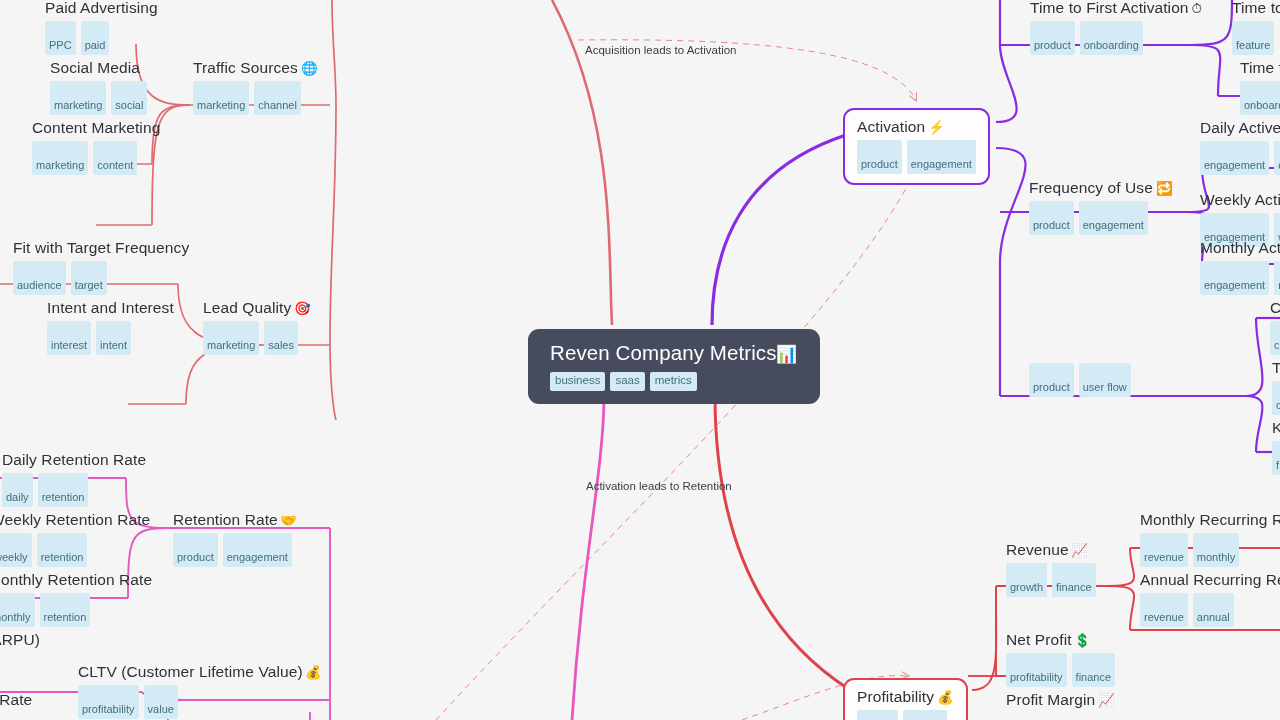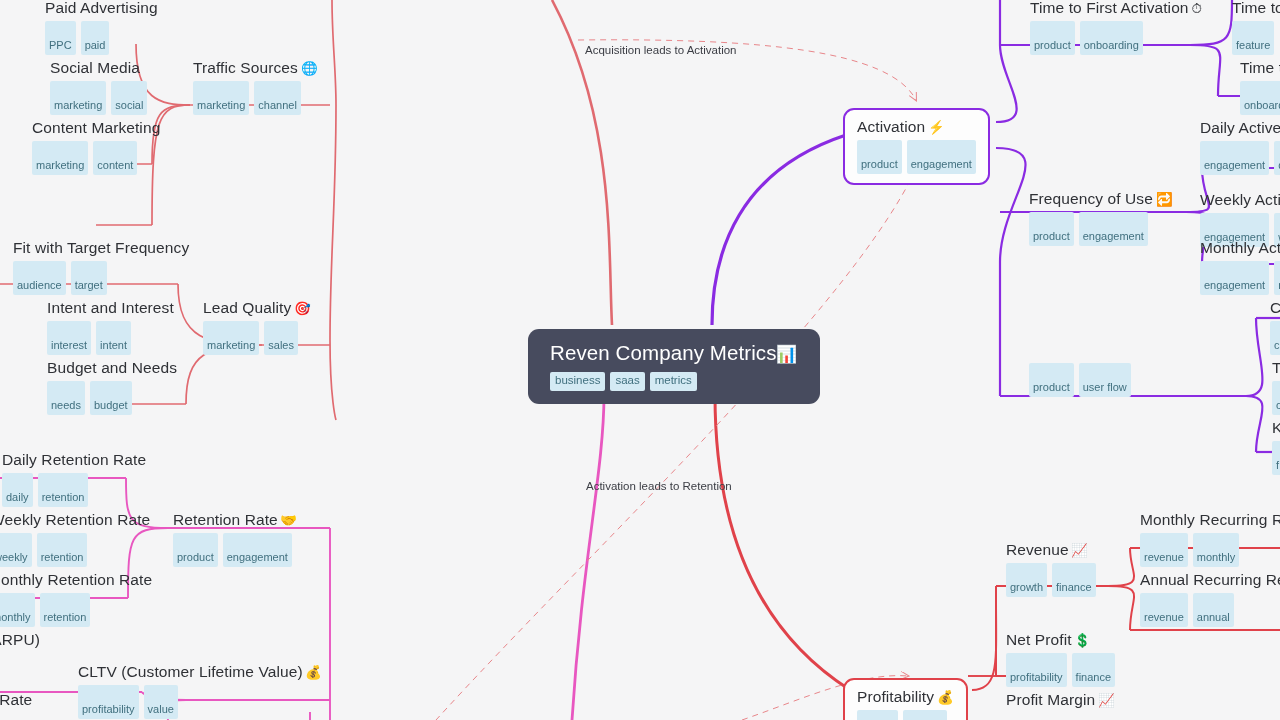--- a/index.html
+++ b/index.html
@@ -285,27 +285,20 @@
   <div class="node" style="left:203px; top:299px;">
     <div class="title">
       <span>Lead Quality</span><span class="emo">🎯</span>
     </div>
     <div class="tags">
       <span class="tag">marketing</span>
       <span class="tag">sales</span>
     </div>
   </div>
 
-  <div class="node" style="left:47px; top:359px;">
-    <div class="title"><span>Budget and Needs</span></div>
-    <div class="tags">
-      <span class="tag">needs</span>
-      <span class="tag">budget</span>
-    </div>
-  </div>
 
   <div class="node" style="left:2px; top:451px;">
     <div class="title"><span>Daily Retention Rate</span></div>
     <div class="tags">
       <span class="tag">daily</span>
       <span class="tag">retention</span>
     </div>
   </div>
 
   <div class="node" style="left:-10px; top:511px;">
@@ -387,21 +380,21 @@
   </div>
 
   <div class="node" style="left:1200px; top:119px;">
     <div class="title"><span>Daily Active U</span></div>
     <div class="tags">
       <span class="tag">engagement</span>
       <span class="tag">d</span>
     </div>
   </div>
 
-  <div class="node" style="left:1029px; top:190px;">
+  <div class="node" style="left:1029px; top:179px;">
     <div class="title">
       <span>Frequency of Use</span><span class="emo">🔁</span>
     </div>
     <div class="tags">
       <span class="tag">product</span>
       <span class="tag">engagement</span>
     </div>
   </div>
 
   <div class="node" style="left:1200px; top:191px;">

